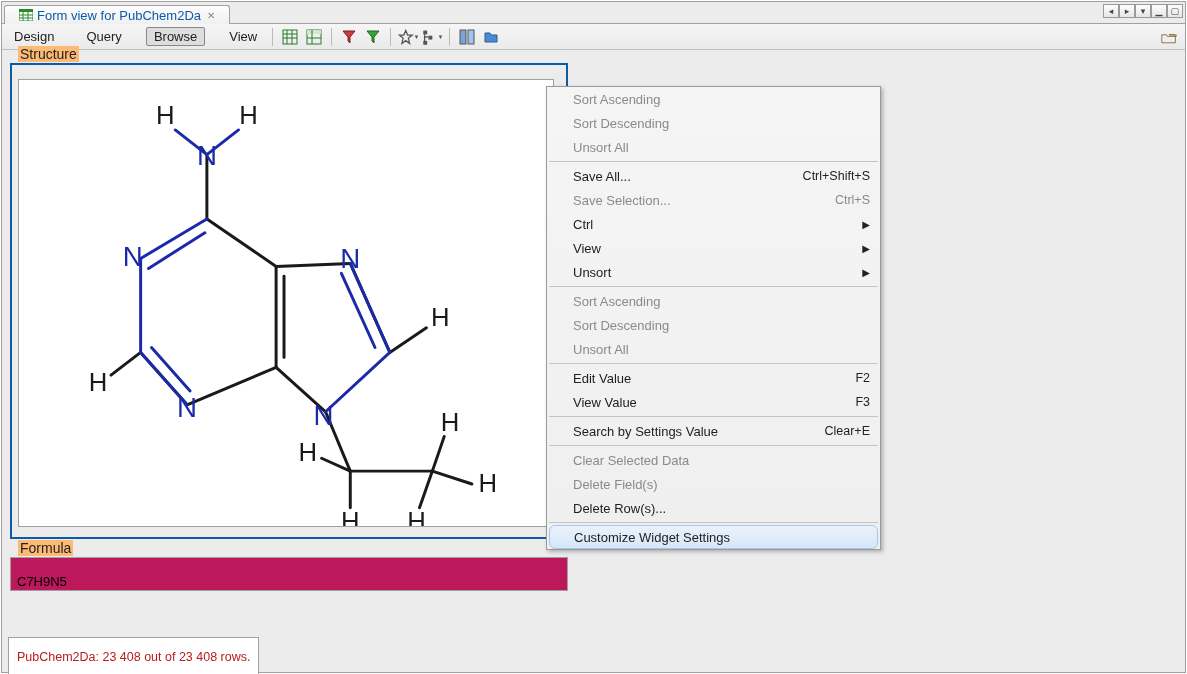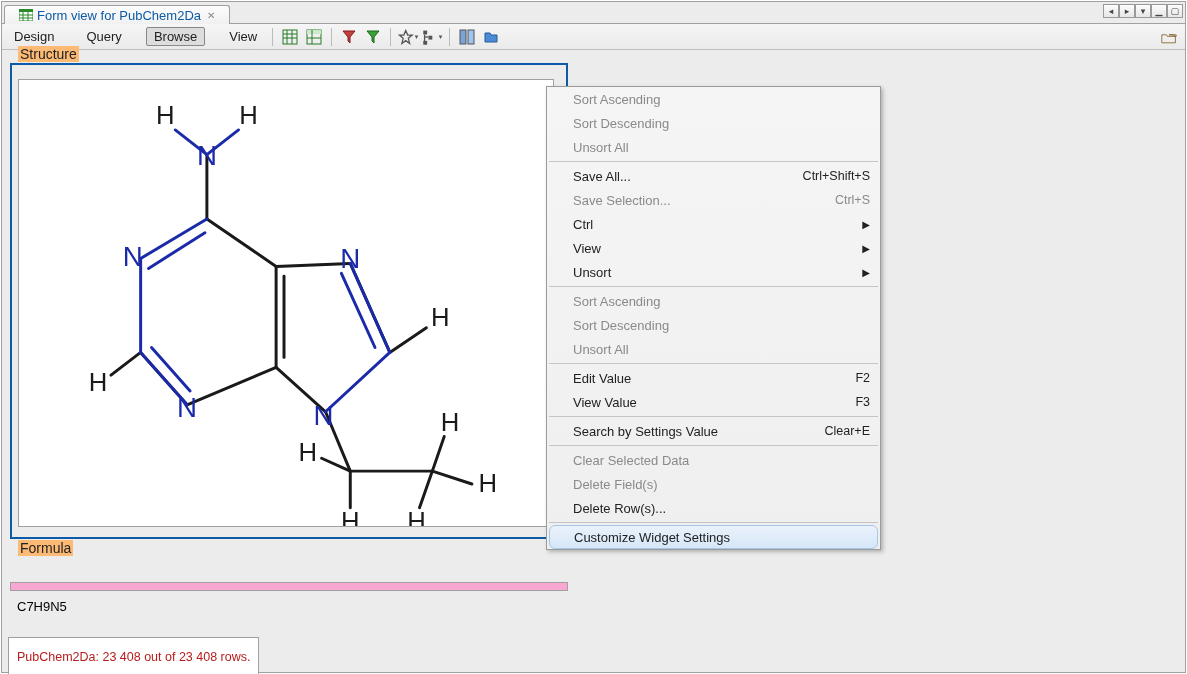--- a/index.html
+++ b/index.html
@@ -153,22 +153,21 @@
   }
   .formula-wrap {
     position: absolute;
     left: 8px; top: 498px;
     width: 558px; height: 42px;
   }
   .formula-border {
     position: absolute;
     left: 0; top: 8px; right: 0; bottom: 0;
     border: 1px solid #a0a0a0;
-    background: #f9a8d4;
-    margin-top: 25px;
+    background: #be185d;
   }
   .formula-val {
     position: absolute;
     left: 6px; top: 16px;
     font-size: 13px;
   }
   .statusbar {
     position: absolute;
     left: 0; right: 0; bottom: 0;
     height: 30px;

